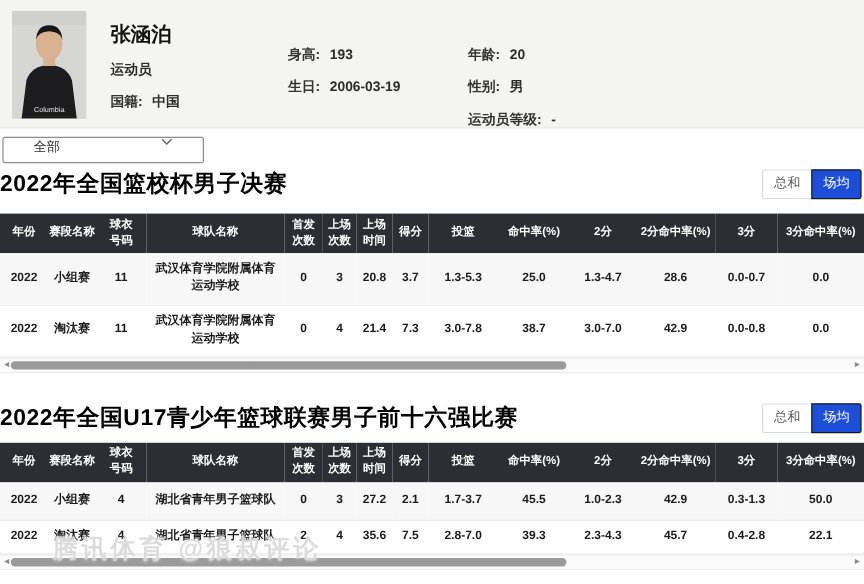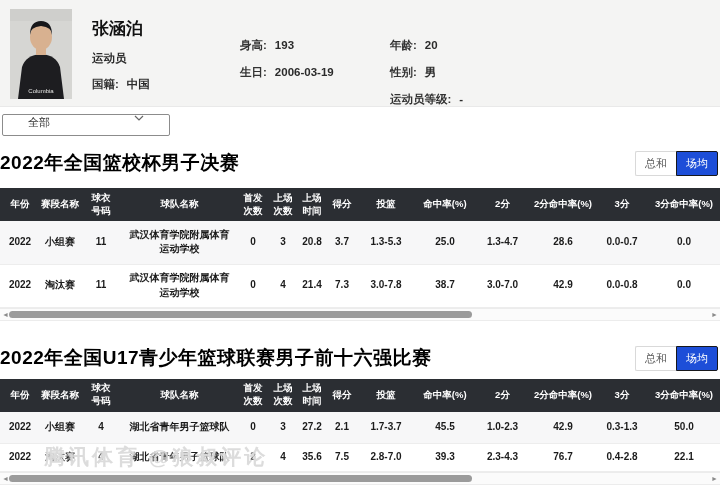--- a/index.html
+++ b/index.html
@@ -26,21 +26,21 @@
   .p-col2, .p-col3 { padding-top:13px; }
   .p-line .lbl { color:#333; margin-right:8px; }
   
   .filter-select {
     margin:7px 0 0 2px; width:168px; height:22px; background:#fff;
     border:1px solid #8c8c8c; border-radius:2px; display:flex; align-items:flex-start;
     justify-content:space-between; padding:0 25px; font-size:11px; color:#333; cursor:pointer;
   }
   .chev { width:10px; height:6px; display:inline-block; }
   
-  .section-head { position:relative; margin-top:14px; }
+  .section-head { position:relative; margin-top:4px; }
   .section-title { font-size:19px; font-weight:700; color:#000; letter-spacing:0.5px; }
   .toggle-buttons { position:absolute; right:2px; bottom:0; display:flex; }
   .tbtn { font-size:11px; line-height:1; padding:6px 9px; cursor:pointer; font-family:"Liberation Sans",sans-serif; }
   .tbtn-sum { background:#fff; border:1px solid #d9d9d9; color:#595959; border-radius:2px 0 0 2px; border-right:none; }
   .tbtn-avg { background:#1d4ed8; border:1px solid #17181c; color:#fff; border-radius:0 2px 2px 0; }
   
   table { width:720px; border-collapse:collapse; table-layout:fixed; margin-top:12px; }
   thead th {
     background:#2b2e33; color:#fff; font-size:9.5px; font-weight:700;
     text-align:center; vertical-align:middle; white-space:pre-line;
@@ -281,21 +281,21 @@
       <td>淘汰赛</td>
       <td>4</td>
       <td>湖北省青年男子篮球队</td>
       <td>2</td>
       <td>4</td>
       <td>35.6</td>
       <td>7.5</td>
       <td>2.8-7.0</td>
       <td>39.3</td>
       <td>2.3-4.3</td>
-      <td>76.7</td>
+      <td>45.7</td>
       <td>0.4-2.8</td>
       <td>22.1</td>
     </tr>
   </tbody>
 </table>
 <div class="hscroll">
   <span class="hs-arrow hs-left">◄</span>
   <div class="hs-thumb"></div>
   <span class="hs-arrow hs-right">►</span>
 </div>

